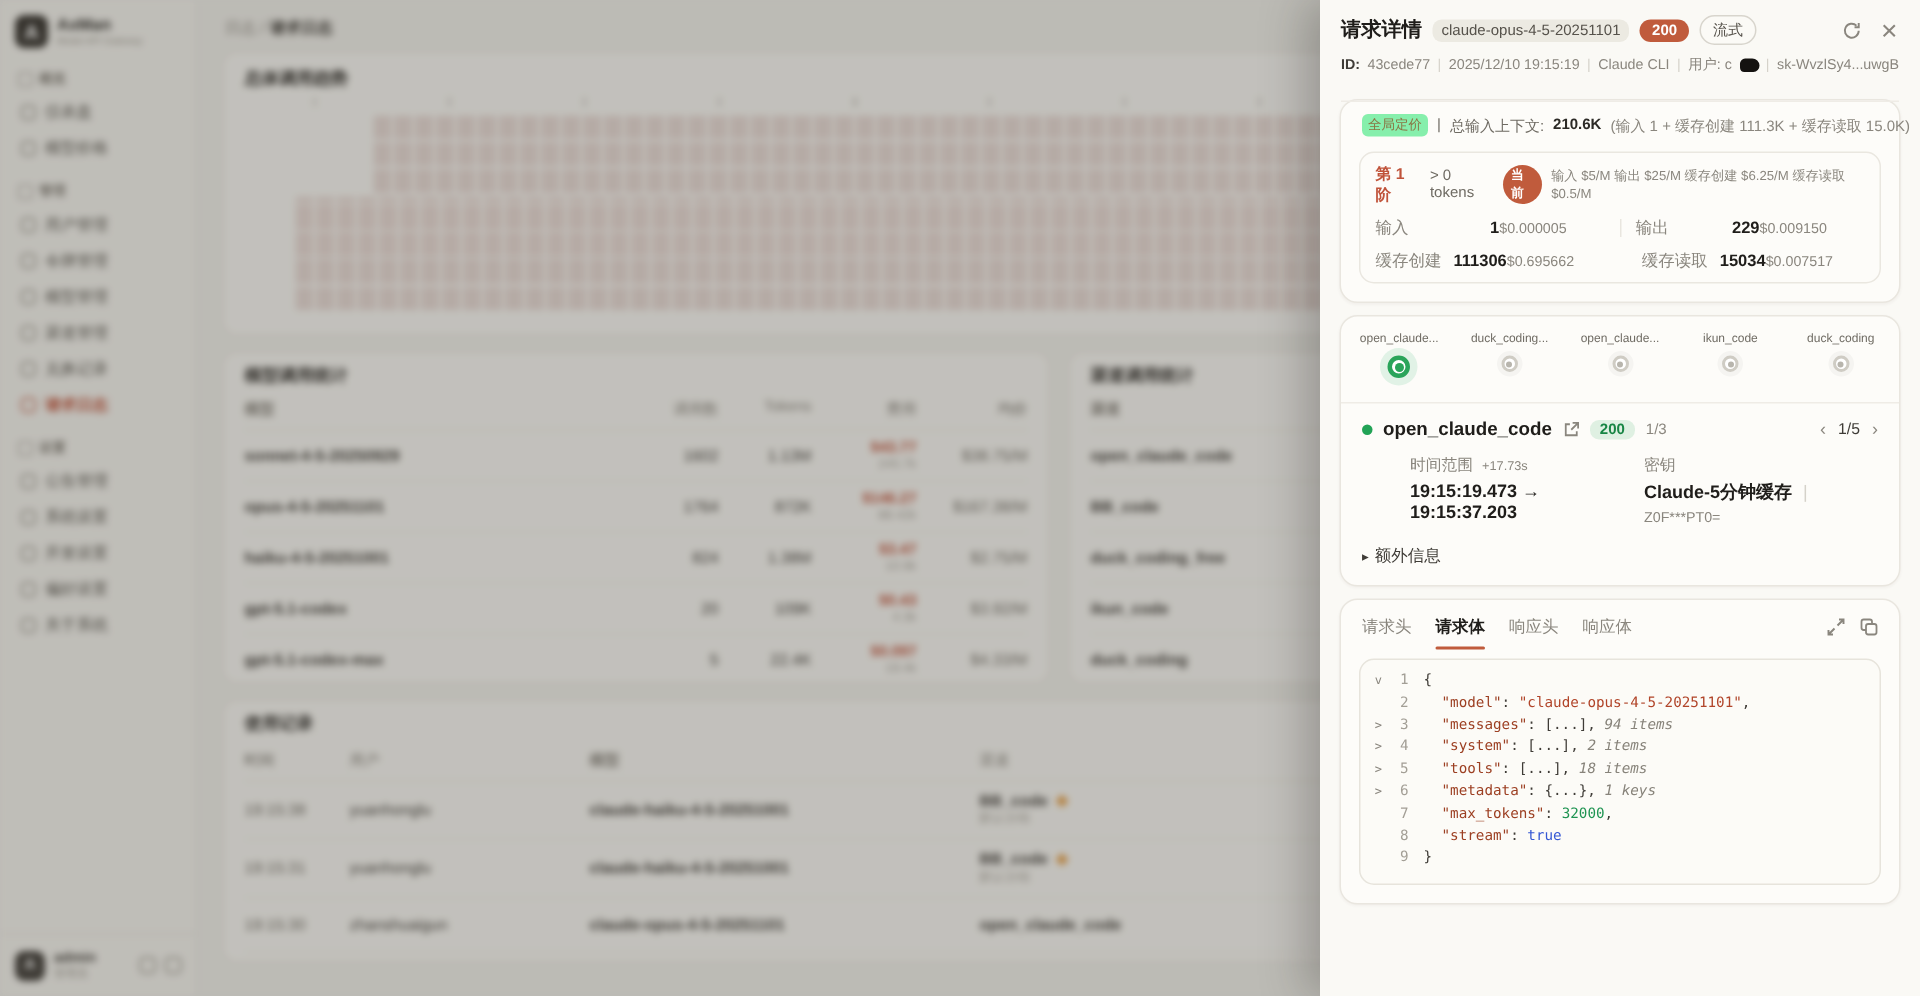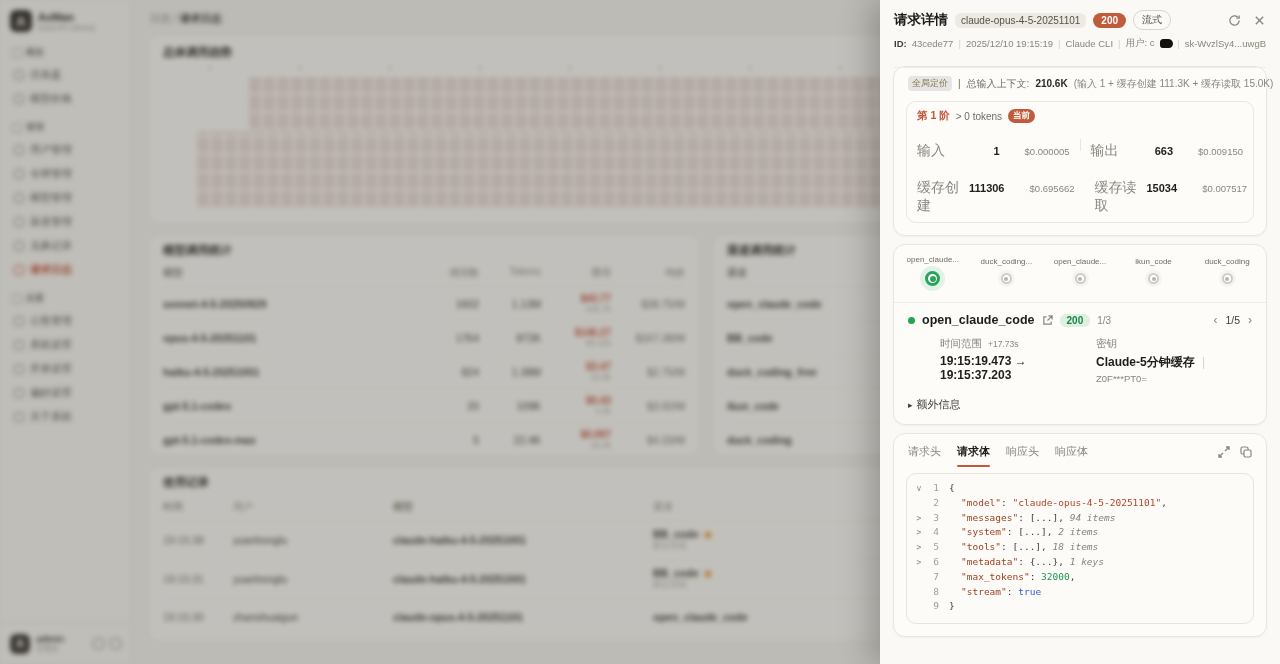--- a/index.html
+++ b/index.html
@@ -102,40 +102,40 @@
   .p-card { margin:8px 13px; background:#fdfcf9; border:1px solid #e9e6df; border-radius:12px;
     box-shadow:0 1px 2px rgba(40,38,32,.04); }
   .cost-row { display:flex; align-items:center; padding:10px 14px; }
   .lab { font-size:10.5px; color:#8a867e; }
   .cost-val { font-size:14.5px; font-weight:bold; color:#16a34a; margin-left:8px; }
   .vdiv { width:1px; height:15px; background:#e9e6df; margin:0 16px; }
   .rt-val { font-size:14.5px; font-weight:bold; color:#1f1d1a; margin-left:8px; }
   .rt-unit { font-size:9.5px; color:#8a867e; margin-left:2px; }
   .hdiv { height:1px; background:#efece6; }
   .ctx-row { display:flex; align-items:center; gap:6px; padding:8px 14px; font-size:10px; color:#6f6b63; white-space:nowrap; }
-  .tan-badge { background:#e5e5e5; color:#8a7544; font-size:9px; border-radius:4px; padding:1px 4px; flex:none; }
+  .tan-badge { background:#86efac; color:#8a7544; font-size:9px; border-radius:4px; padding:1px 4px; flex:none; }
   .ctx-total { font-weight:bold; color:#2c2a26; }
   .ctx-note { color:#8a867e;text-align:right; }
   .tier-box { margin:2px 12px 12px; border:1px solid #eae7e0; border-radius:10px; padding:7px 10px; }
   .tier-head { display:flex; align-items:center; gap:6px; }
   .tier-name { font-size:10.5px; font-weight:bold; color:#c0533a; }
   .tier-note { font-size:10px; color:#6f6b63; }
   .pill-cur { background:#c05b3c; color:#fff; font-size:8.5px; font-weight:bold; border-radius:999px; padding:1px 5px; }
   .tier-rates { margin-left:auto; font-size:8.8px; color:#8a867e; }
   .tier-row { display:flex; align-items:center; margin-top:7px; }
   .tr-cell { flex:1; display:flex; align-items:baseline; }
-  .tr-label { font-size:14px; color:#8a867e; width:52px; flex:none;margin-top:12px; }
+  .tr-label { font-size:11px; color:#8a867e; width:52px; flex:none; }
   .tr-val { font-size:11px; font-weight:bold; color:#1f1d1a; flex:1; text-align:right; }
-  .tr-price { font-size:9.5px; color:#8a867e; width:70px; text-align:right; flex:none; }
+  .tr-price { font-size:9.5px; color:#8a867e; width:70px; flex:none; }
   .tr-div { width:1px; height:12px; background:#e9e6df; margin:0 10px; }
 
   .trace-head { display:flex; align-items:center; gap:8px; padding:10px 14px 4px; }
   .trace-title { font-size:12px; font-weight:bold; color:#1f1d1a; }
   .trace-dur { margin-left:auto; font-size:10px; color:#8a867e; }
-  .trace-row { display:flex; justify-content:center; gap:16px; padding:10px 10px 16px;align-items:center; }
+  .trace-row { display:flex; justify-content:center; gap:16px; padding:10px 10px 16px; }
   .tnode { display:flex; flex-direction:column; align-items:center; width:58px; }
   .tlabel { font-size:8px; color:#6f6b63; margin-bottom:7px; white-space:nowrap; }
   .tcircle { width:11px; height:11px; border-radius:50%; border:2px solid #cfccc4; background:#fff;
     display:flex; align-items:center; justify-content:center; box-shadow:0 0 0 3px rgba(60,57,50,.04); }
   .tdot { width:4px; height:4px; border-radius:50%; background:#b8b5ad; }
   .tcircle.on { width:15px; height:15px; border:3px solid #2aa45a; box-shadow:0 0 0 5px #e1f2e6; }
   .tcircle.on .tdot { width:6px; height:6px; background:#2aa45a; }
 
   .seg { padding:10px 14px 12px; }
   .seg-row { display:flex; align-items:center; gap:7px; }
@@ -559,33 +559,34 @@
       <span class="sep">|</span>
       <span>总输入上下文:</span>
       <span class="ctx-total">210.6K</span>
       <span class="ctx-note">(输入 1 + 缓存创建 111.3K + 缓存读取 15.0K)</span>
     </div>
     <div class="tier-box">
       <div class="tier-head">
         <span class="tier-name">第 1 阶</span>
         <span class="tier-note">&gt; 0 tokens</span>
         <span class="pill-cur">当前</span>
+        <span class="tier-rates">输入 $5/M  输出 $25/M  缓存创建 $6.25/M  缓存读取 $0.5/M</span>
       </div>
       <div>
 
           <div class="tier-row">
             <span class="tr-cell">
               <span class="tr-label">输入</span>
               <span class="tr-val">1</span>
               <span class="tr-price">$0.000005</span>
             </span>
             <span class="tr-div"></span>
             <span class="tr-cell">
               <span class="tr-label">输出</span>
-              <span class="tr-val">663</span>
+              <span class="tr-val">229</span>
               <span class="tr-price">$0.009150</span>
             </span>
           </div>
 
           <div class="tier-row">
             <span class="tr-cell">
               <span class="tr-label">缓存创建</span>
               <span class="tr-val">111306</span>
               <span class="tr-price">$0.695662</span>
             </span>

